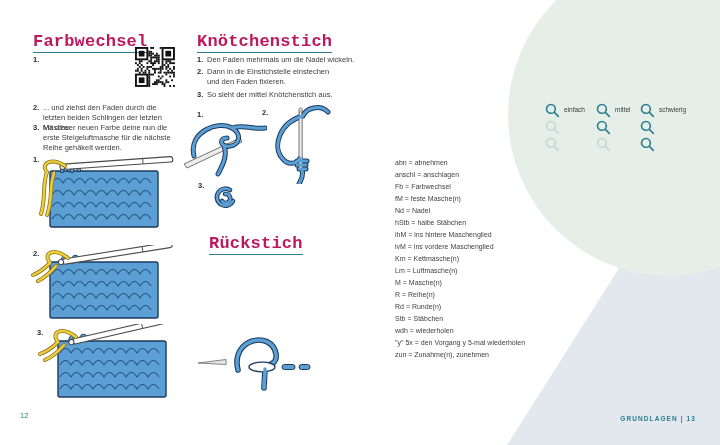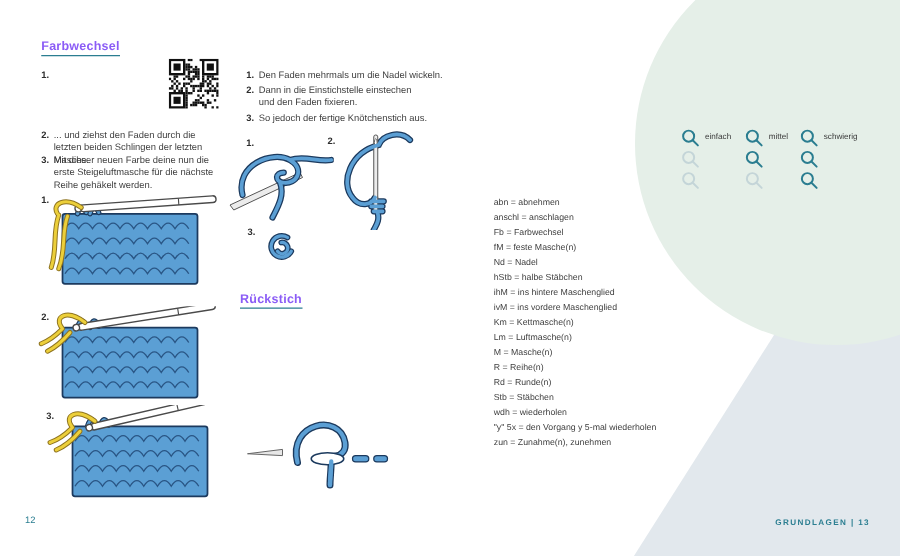--- a/index.html
+++ b/index.html
@@ -2,21 +2,21 @@
 <html><head>
 <meta charset="utf-8">
 <style>
   *{margin:0;padding:0;box-sizing:border-box}
   html,body{background:#fff}
   body{font-family:"Liberation Sans",sans-serif}
   .page{position:relative;width:720px;height:445px;background:#fff;overflow:hidden}
   .bg-wedge{position:absolute;inset:0;background:#e2e8ed;clip-path:polygon(507px 445px,720px 109px,720px 445px);z-index:0}
   .bg-circle{position:absolute;left:508px;top:-46px;width:322px;height:322px;border-radius:50%;background:#e5efe8;z-index:1}
   .content{position:absolute;inset:0;z-index:2}
-  .hd{position:absolute;font-family:Liberation Sans, sans-serif;font-weight:bold;font-size:10px;color:#8b5cf6;letter-spacing:.2px;white-space:nowrap}
+  .hd{position:absolute;font-family:Liberation Mono, monospace;font-weight:bold;font-size:17px;color:#be185d;letter-spacing:.2px;white-space:nowrap}
   .hd > span{display:inline-block;border-bottom:1.6px solid #2b7e91;padding-bottom:1px}
   .step{position:absolute;display:flex;font-size:7.5px;line-height:1.36;color:#3e3e3e}
   .step .n{font-weight:700;width:10px;flex:none;color:#2d2d2d}
   .para{position:absolute;font-size:7.2px;line-height:1.34;color:#3e3e3e}
   .figno{position:absolute;font-size:7.5px;font-weight:700;color:#2d2d2d}
   .fig{position:absolute;line-height:0}
   .qr{position:absolute;left:135px;top:47px;width:40px;height:40px;line-height:0}
   .abbr{position:absolute;left:395px;top:157px;font-size:7px;color:#3e3e3e}
   .abbr div{height:12px;line-height:12px;white-space:nowrap}
   .diff-col{position:absolute;top:103px;width:60px}
@@ -243,32 +243,33 @@
       <path d="M42 17 q3 -10 7 -1 M52 17 q3 -10 7 -1" stroke="#5b9fd4" stroke-width="2.4" fill="none" stroke-linecap="round"></path>
       <g transform="rotate(-13 80 10)">
         <rect x="44" y="7" width="101" height="5.4" rx="2.7" fill="#fff" stroke="#4a4a4a" stroke-width="1.1"></rect>
         <line x1="115" y1="7.2" x2="115" y2="12.4" stroke="#4a4a4a" stroke-width="0.9"></line>
         <circle cx="42.5" cy="9.7" r="2.6" fill="#fff" stroke="#4a4a4a" stroke-width="1.1"></circle>
       </g>
       <path d="M48 13 C34 2 22 8 30 18 M30 18 C24 24 18 28 12 30 M36 21 C30 28 24 33 17 36" stroke="#8f7420" stroke-width="4" fill="none" stroke-linecap="round"></path>
       <path d="M48 13 C34 2 22 8 30 18 M30 18 C24 24 18 28 12 30 M36 21 C30 28 24 33 17 36" stroke="#eccf3a" stroke-width="2.4" fill="none" stroke-linecap="round"></path>
     </svg></div>
 
+    <h2 class="hd" style="left:197px;top:32px"><span>Knötchenstich</span></h2>
 
     <div class="step" style="left:197px;top:55px">
       <span class="n">1.</span>
       <span class="t" style="width:150px">Den Faden mehrmals um die Nadel wickeln.</span>
     </div>
     <div class="step" style="left:197px;top:67px">
       <span class="n">2.</span>
       <span class="t" style="width:128px">Dann in die Einstichstelle einstechen und den Faden fixieren.</span>
     </div>
     <div class="step" style="left:197px;top:90px">
       <span class="n">3.</span>
-      <span class="t" style="width:150px">So jedoch der fertige Knötchenstich aus.</span>
+      <span class="t" style="width:150px">So sieht der mittel Knötchenstich aus.</span>
     </div>
 
     <span class="figno" style="left:197px;top:110px">1.</span>
     <div class="fig" style="left:182px;top:116px">
       <svg viewBox="0 0 85 62" width="85" height="62">
         <polygon points="2,48 58,22 60,26 5,52" fill="#ececec" stroke="#555" stroke-width="0.8"></polygon>
         <path d="M12 40 C6 16 36 4 50 12 C62 19 56 32 44 30 C38 29 38 22 45 22 M42 30 C46 40 40 50 36 58 M50 12 C62 8 72 14 83 12" fill="none" stroke="#1c3a5e" stroke-width="5" stroke-linecap="round"></path>
         <path d="M12 40 C6 16 36 4 50 12 C62 19 56 32 44 30 C38 29 38 22 45 22 M42 30 C46 40 40 50 36 58 M50 12 C62 8 72 14 83 12" fill="none" stroke="#5b9fd4" stroke-width="3" stroke-linecap="round"></path>
       </svg>
     </div>
@@ -284,21 +285,21 @@
     </div>
 
     <span class="figno" style="left:198px;top:181px">3.</span>
     <div class="fig" style="left:213px;top:185px">
       <svg viewBox="0 0 26 26" width="26" height="26">
         <path d="M17 5 A8.5 8.5 0 1 0 20 16 M12 9 a4.5 4.5 0 1 1 -3 7" fill="none" stroke="#1c3a5e" stroke-width="4.6" stroke-linecap="round"></path>
         <path d="M17 5 A8.5 8.5 0 1 0 20 16 M12 9 a4.5 4.5 0 1 1 -3 7" fill="none" stroke="#5b9fd4" stroke-width="2.6" stroke-linecap="round"></path>
       </svg>
     </div>
 
-    <h2 class="hd" style="left:192px;top:234px"><span>Rückstich</span></h2>
+    <h2 class="hd" style="left:209px;top:234px"><span>Rückstich</span></h2>
 
     <div class="fig" style="left:196px;top:330px">
       <svg viewBox="0 0 130 62" width="130" height="62">
         <polygon points="2,33 30,29.5 30,34.5" fill="#e7e7e7" stroke="#666" stroke-width="0.8"></polygon>
         <path d="M42 40 C34 8 76 0 80 24 C81 30 78 34 72 35 M69 37 C69 46 68 52 68 58" fill="none" stroke="#1c3a5e" stroke-width="5.6" stroke-linecap="round"></path>
         <path d="M42 40 C34 8 76 0 80 24 C81 30 78 34 72 35 M69 37 C69 46 68 52 68 58" fill="none" stroke="#5b9fd4" stroke-width="3.4" stroke-linecap="round"></path>
         <ellipse cx="66" cy="37" rx="13" ry="4.8" fill="#fff" stroke="#1c3a5e" stroke-width="1.3"></ellipse>
         <path d="M69 39 C69 46 68 52 68 58" fill="none" stroke="#5b9fd4" stroke-width="3.4" stroke-linecap="round"></path>
         <rect x="86" y="34.5" width="13" height="5" rx="2.5" fill="#5b9fd4" stroke="#1c3a5e" stroke-width="1"></rect>
         <rect x="103" y="34.5" width="11" height="5" rx="2.5" fill="#5b9fd4" stroke="#1c3a5e" stroke-width="1"></rect>

